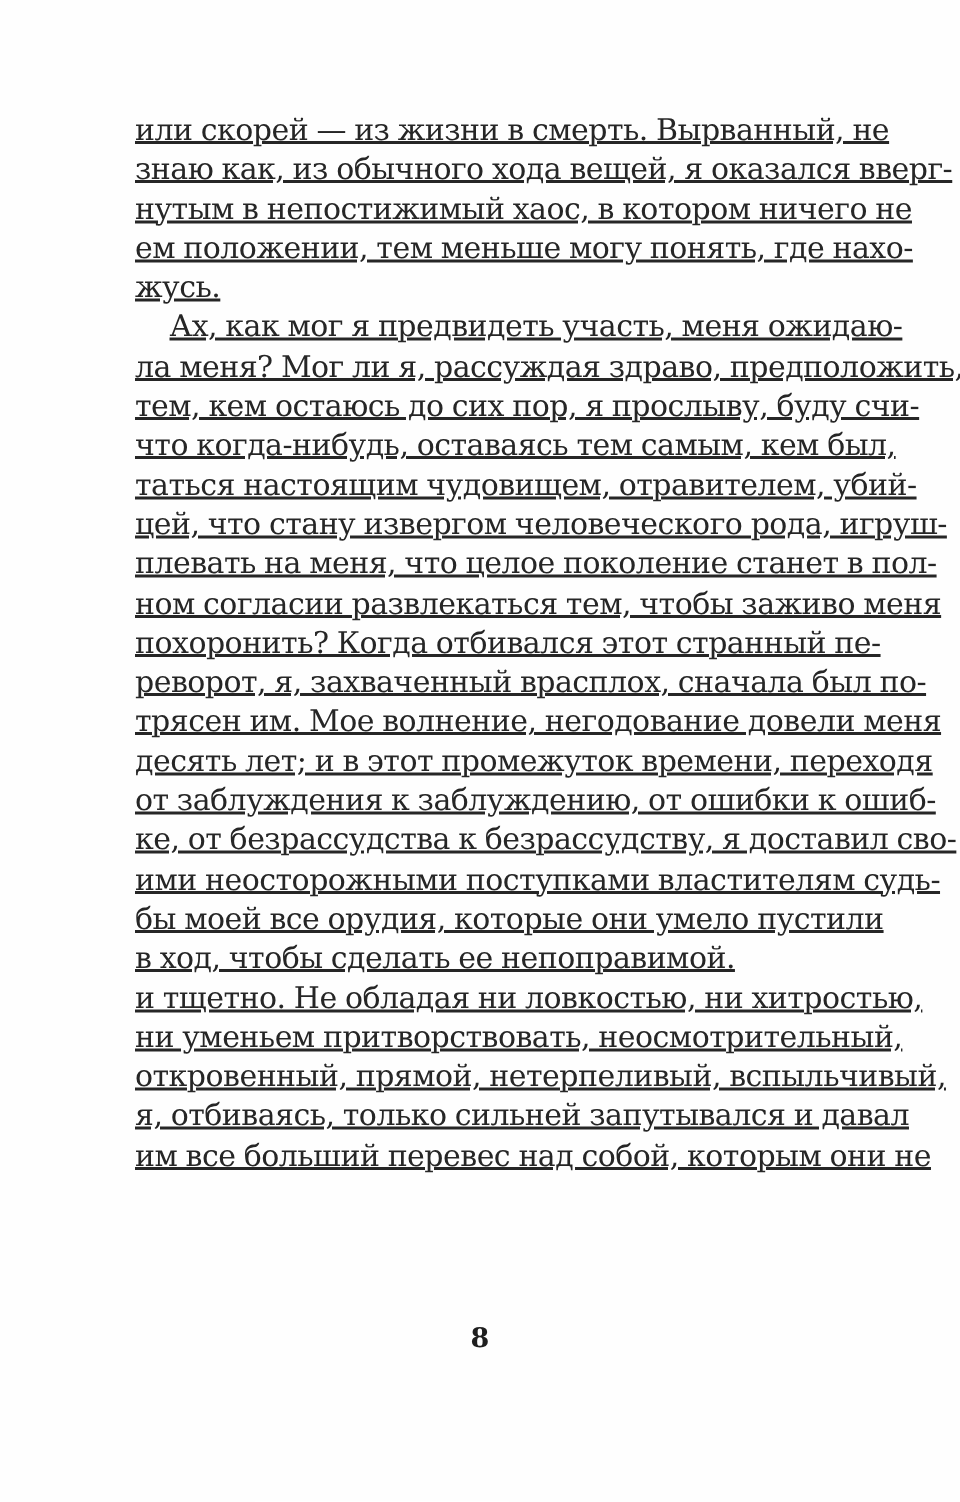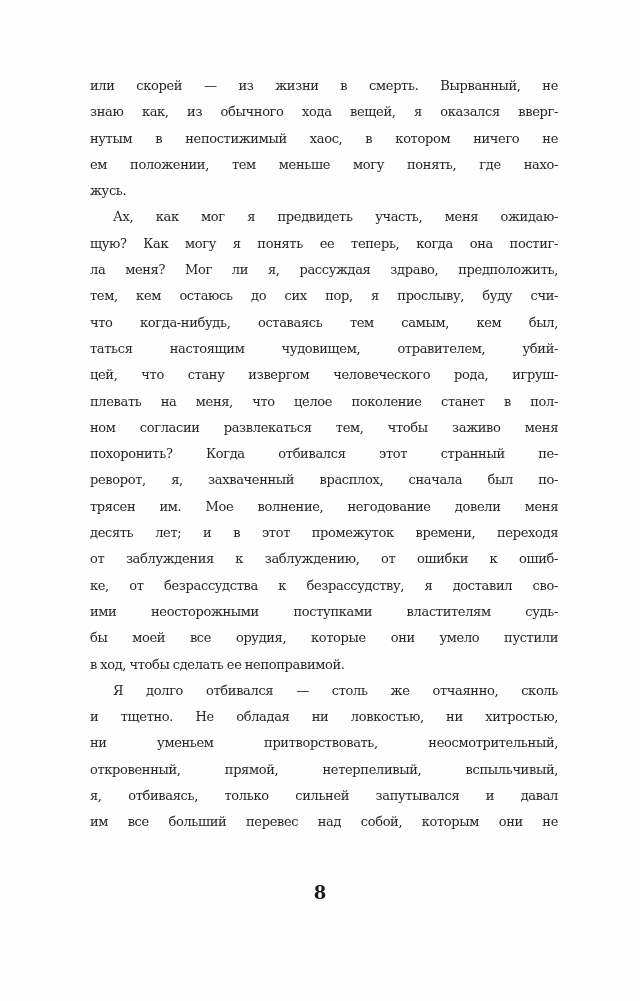--- a/index.html
+++ b/index.html
@@ -18,26 +18,27 @@
     .text-block {
       position: absolute;
       left: 90px;
       top: 73px;
       width: 468px;
     }
     .line {
       display: block;
       height: 26.3px;
       line-height: 26.3px;
-      font-size: 13px;
+      font-size: 20px;
       white-space: nowrap;
       text-align: justify;
       text-align-last: justify;
       letter-spacing: -0.35px;
       word-spacing: -0.5px;
+      text-decoration: underline;
     }
     .line.last { text-align-last: left; }
     .line.indent { padding-left: 23px; }
     .page-number {
       position: absolute;
       left: 0; width: 640px;
       top: 882px;
       text-align: center;
       font-size: 18px;
       font-weight: bold;
@@ -50,39 +51,37 @@
 <div class="page">
   <div class="text-block">
 
     <span class="line">или скорей — из жизни в смерть. Вырванный, не</span>
     <span class="line">знаю как, из обычного хода вещей, я оказался вверг-</span>
     <span class="line">нутым в непостижимый хаос, в котором ничего не</span>
     <span class="line">ем положении, тем меньше могу понять, где нахо-</span>
     <span class="line last">жусь.</span>
 
     <span class="line indent">Ах, как мог я предвидеть участь, меня ожидаю-</span>
-    <span class="line">щую? Как могу я понять ее теперь, когда она постиг-</span>
     <span class="line">ла меня? Мог ли я, рассуждая здраво, предположить,</span>
     <span class="line">тем, кем остаюсь до сих пор, я прослыву, буду счи-</span>
     <span class="line">что когда-нибудь, оставаясь тем самым, кем был,</span>
     <span class="line">таться настоящим чудовищем, отравителем, убий-</span>
     <span class="line">цей, что стану извергом человеческого рода, игруш-</span>
     <span class="line">плевать на меня, что целое поколение станет в пол-</span>
     <span class="line">ном согласии развлекаться тем, чтобы заживо меня</span>
     <span class="line">похоронить? Когда отбивался этот странный пе-</span>
     <span class="line">реворот, я, захваченный врасплох, сначала был по-</span>
     <span class="line">трясен им. Мое волнение, негодование довели меня</span>
     <span class="line">десять лет; и в этот промежуток времени, переходя</span>
     <span class="line">от заблуждения к заблуждению, от ошибки к ошиб-</span>
     <span class="line">ке, от безрассудства к безрассудству, я доставил сво-</span>
     <span class="line">ими неосторожными поступками властителям судь-</span>
     <span class="line">бы моей все орудия, которые они умело пустили</span>
     <span class="line last">в ход, чтобы сделать ее непоправимой.</span>
 
-    <span class="line indent">Я долго отбивался — столь же отчаянно, сколь</span>
     <span class="line">и тщетно. Не обладая ни ловкостью, ни хитростью,</span>
     <span class="line">ни уменьем притворствовать, неосмотрительный,</span>
     <span class="line">откровенный, прямой, нетерпеливый, вспыльчивый,</span>
     <span class="line">я, отбиваясь, только сильней запутывался и давал</span>
     <span class="line">им все больший перевес над собой, которым они не</span>
   </div>
 
   <div class="page-number">8</div>
 </div>
 

